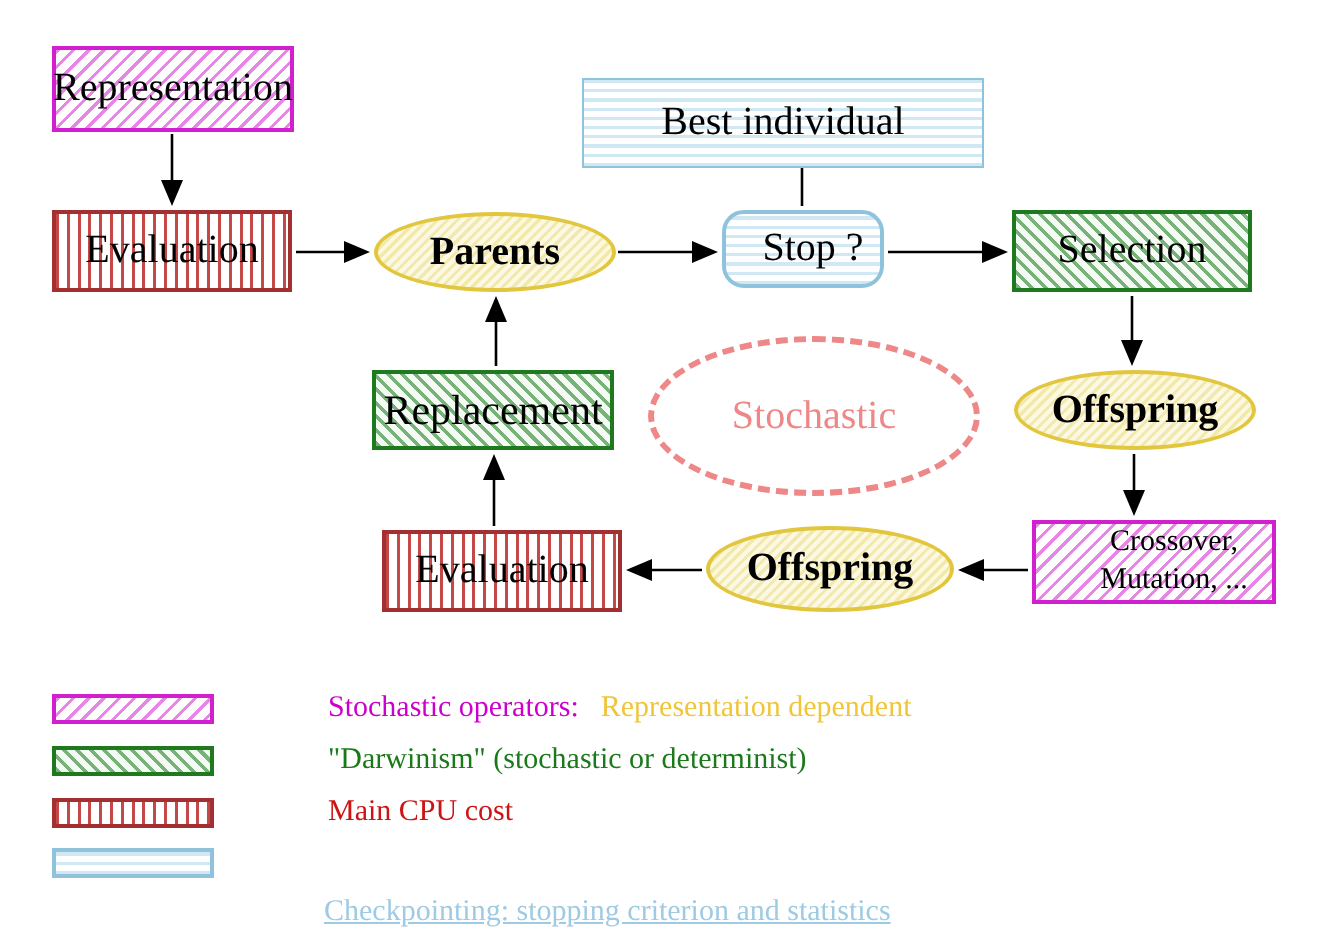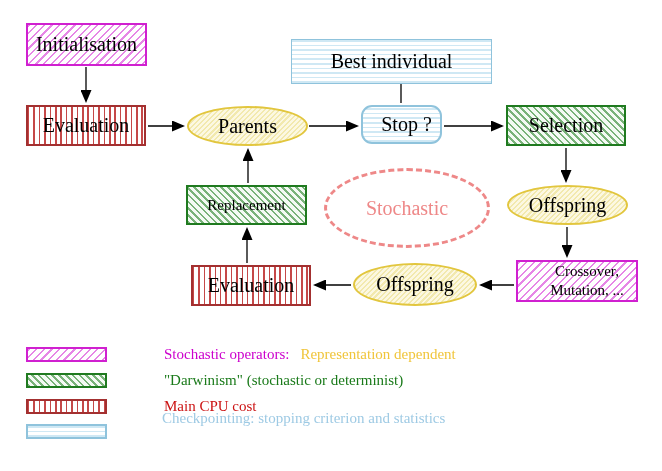--- a/index.html
+++ b/index.html
@@ -28,27 +28,28 @@
   }
   
   .cyan-stripes{
     border:1px solid #8fc3dc;
     background:repeating-linear-gradient(0deg,#cfe8f4 0,#cfe8f4 1.6px,#ffffff 1.6px,#ffffff 4.6px);
   }
   
   .yellow-ellipse{
     border:2px solid #e2c63e;border-radius:50%;
     background:repeating-linear-gradient(135deg,#f2e9ae 0,#f2e9ae 1.6px,#fcf8e2 1.6px,#fcf8e2 3.6px);
+    font-weight:bold;
   }
   .generation-ellipse{
     border:3px dashed #ee8888;border-radius:50%;background:transparent;
     color:#ee8888;
   }
   .fs20{font-size:20px;}
-  .fs17{font-size:15px;}
+  .fs17{font-size:21px;}
   .fs15{font-size:15px;line-height:1.25;padding-left:20px;}
   .arrow-layer{position:absolute;left:0;top:0;pointer-events:none;}
   .legend-swatch{position:absolute;width:81px;height:15px;box-sizing:border-box;}
   .legend-text{position:absolute;font-size:15px;white-space:nowrap;margin-left:42px;}
   .lg-magenta{color:#cc00cc;}
   .lg-yellow{color:#f0c53a;margin-left:11px;}
   .lg-green{color:#1a7a1a;}
   .lg-red{color:#cc1414;}
   .lg-cyan{color:#9ecae4;}
 </style>
@@ -71,21 +72,21 @@
       <line x1="444" y1="126" x2="502" y2="126" marker-end="url(#ah)"></line>
       <line x1="566" y1="148" x2="566" y2="181" marker-end="url(#ah)"></line>
       <line x1="567" y1="227" x2="567" y2="256" marker-end="url(#ah)"></line>
       <line x1="514" y1="285" x2="481" y2="285" marker-end="url(#ah)"></line>
       <line x1="351" y1="285" x2="315" y2="285" marker-end="url(#ah)"></line>
       <line x1="247" y1="263" x2="247" y2="229" marker-end="url(#ah)"></line>
       <line x1="248" y1="183" x2="248" y2="150" marker-end="url(#ah)"></line>
     </g>
   </svg>
 
-  <div class="node magenta-hatch fs20" style="left:26px;top:23px;width:121px;height:43px;">Initialisation</div>
+  <div class="node magenta-hatch fs20" style="left:26px;top:23px;width:121px;height:43px;">Representation</div>
 
   <div class="node red-stripes fs20" style="left:26px;top:105px;width:120px;height:41px;">Evaluation</div>
 
   <div class="node yellow-ellipse fs20" style="left:187px;top:106px;width:121px;height:40px;">Parents</div>
 
   <div class="node cyan-stripes fs20" style="left:291px;top:39px;width:201px;height:45px;">Best individual</div>
 
   <div class="node cyan-stripes fs20" style="left:361px;top:105px;width:81px;height:39px;border-radius:11px;border-width:2px;padding-left:10px;">Stop ?</div>
 
   <div class="node green-hatch fs20" style="left:506px;top:105px;width:120px;height:41px;">Selection</div>
@@ -110,15 +111,15 @@
     <span class="lg-magenta">Stochastic operators:</span><span class="lg-yellow">Representation dependent</span>
   </div>
 
   <div class="legend-swatch green-hatch" style="left:26px;top:373px;"></div>
   <div class="legend-text lg-green" style="left:122px;top:372px;">"Darwinism" (stochastic or determinist)</div>
 
   <div class="legend-swatch red-stripes" style="left:26px;top:399px;"></div>
   <div class="legend-text lg-red" style="left:122px;top:398px;text-align:right;">Main CPU cost</div>
 
   <div class="legend-swatch cyan-stripes" style="left:26px;top:424px;border-width:2px;"></div>
-  <div class="legend-text lg-cyan" style="left:120px;top:410px;">Checkpointing: stopping criterion and statistics</div>
+  <div class="legend-text lg-cyan" style="left:120px;top:448px;text-decoration:underline;">Checkpointing: stopping criterion and statistics</div>
 
 </div>
 
 </body></html>

